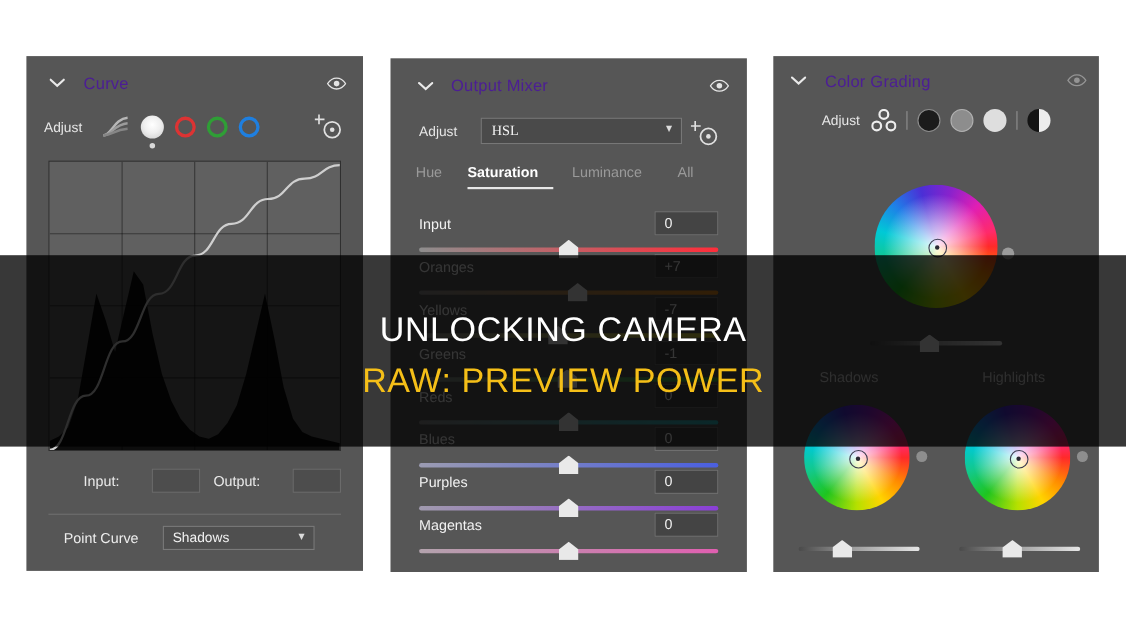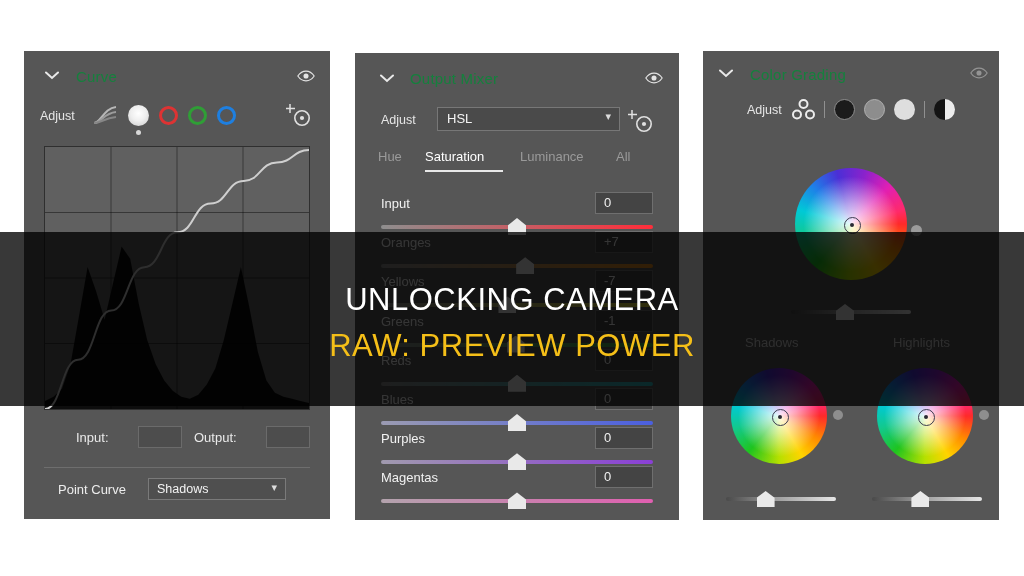--- a/index.html
+++ b/index.html
@@ -6,21 +6,21 @@
   body{
     width:1024px;height:576px;background:#ffffff;overflow:hidden;
     font-family:"Liberation Sans",sans-serif;
     -webkit-font-smoothing:antialiased;
   }
   #stage{position:relative;width:1024px;height:576px;background:#fff;}
 
   
   .panel{position:absolute;background:#565656;box-sizing:border-box;}
   .chev{position:absolute;color:#e9e9e9;font-size:13px;font-weight:bold;line-height:1;}
-  .panel-title{position:absolute;color:#15803d;font-size:15px;letter-spacing:.2px;}
+  .panel-title{position:absolute;color:#4c1d95;font-size:15px;letter-spacing:.2px;}
   .eye{position:absolute;width:18px;height:12px;}
   .adjust-label{position:absolute;color:#e6e6e6;font-size:12.5px;}
 
   
   #curve-panel{left:24px;top:51px;width:306px;height:468px;}
   #curve-title{left:76px;top:68px;font-size:15px;}
   #curve-chev{left:48px;top:71px;}
   #curve-eye{left:297px;top:70px;}
   #curve-adjust-label{left:40px;top:109px;}
   .curve-icon-row{position:absolute;left:92px;top:101px;height:28px;display:flex;align-items:center;gap:10px;}
@@ -48,27 +48,27 @@
   #pc-select .cv{position:absolute;right:8px;top:2px;font-size:11px;color:#dcdcdc;}
 
   
   #mixer-panel{left:355px;top:53px;width:324px;height:467px;}
   #mixer-chev{left:382px;top:73px;}
   #mixer-title{left:410px;top:70px;}
   #mixer-eye{left:645px;top:72px;}
   #mixer-adjust-label{left:381px;top:113px;}
   #mixer-select{position:absolute;left:437px;top:107px;width:183px;height:24px;
       background:#4a4a4a;border:1px solid #777;box-sizing:border-box;color:#f4f4f4;font-size:13px;}
-  #mixer-select .val{position:absolute;left:9px;top:3px;}
+  #mixer-select .val{position:absolute;left:9px;top:3px;font-family:Liberation Serif, serif;}
   #mixer-select .cv{position:absolute;right:8px;top:2px;font-size:11px;color:#dcdcdc;}
   #mixer-target{position:absolute;left:628px;top:108px;width:26px;height:26px;}
 
   #mixer-tabs{position:absolute;left:378px;top:146px;width:290px;height:28px;}
   .mtab{position:absolute;font-size:13px;color:#9a9a9a;top:3px;}
-  .mtab.active{color:#ffffff;font-weight:normal;}
+  .mtab.active{color:#ffffff;font-weight:bold;}
   #tab-underline{position:absolute;height:2px;background:#e8e8e8;}
 
   .mrow{position:absolute;left:381px;width:272px;height:39px;}
   .mrow .lbl{position:absolute;left:0;top:0;font-size:13px;color:#f2f2f2;}
   .mrow .valbox{position:absolute;right:0;top:-4px;width:58px;height:22px;
       background:#444;border:1px solid #6f6f6f;box-sizing:border-box;}
   .mrow .valbox span{position:absolute;left:8px;top:2px;font-size:13px;color:#f0f0f0;}
   .mrow .track{position:absolute;left:0;top:29px;width:272px;height:4px;border-radius:2px;}
   .mrow .thumb{position:absolute;top:22px;width:0;height:0;}
   .thumb-shape{width:18px;height:17px;background:#e9e9e9;

